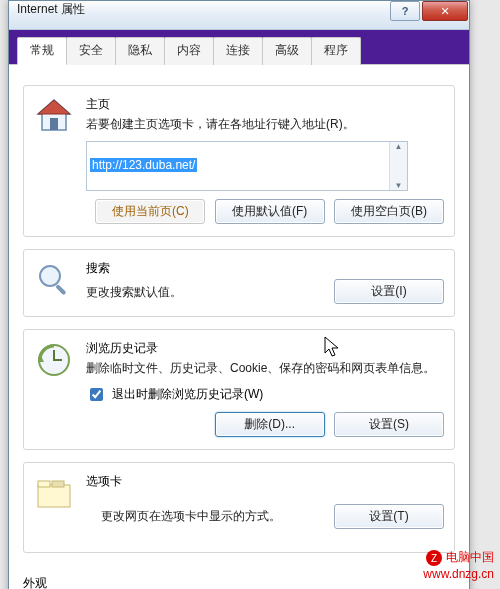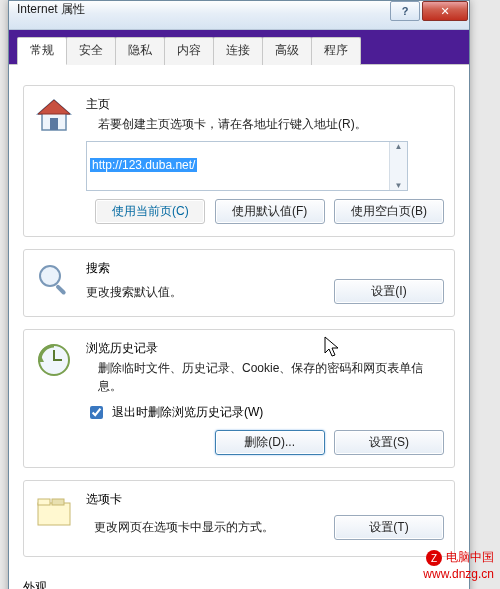--- a/index.html
+++ b/index.html
@@ -9,27 +9,27 @@
 .winbtn{width:28px;height:18px;margin:0 1px;border:1px solid #8aa0b8;border-radius:2px;display:flex;align-items:center;justify-content:center;font-size:11px;background:linear-gradient(#fafcfe,#d9e6f4)}
 .winbtn.close{width:44px;background:linear-gradient(#e9a0a0,#d06050 40%,#c03020);color:#fff;border-color:#8a3028}
 .winbtn.help{font-weight:bold;color:#3a5878}
 .tabs{display:flex;padding:6px 8px 0 8px;background:#4c1d95;border-bottom:1px solid #c8c8c8;position:relative}
 .tab{padding:4px 12px 5px;border:1px solid #c8c8c8;border-bottom:none;margin-right:-1px;background:#f4f4f4;border-radius:2px 2px 0 0;position:relative;top:1px;color:#333}
 .tab.active{background:#fff;z-index:2;border-bottom:1px solid #fff}
 .content{padding:10px 14px 14px;background:#fff}
 .group{border:1px solid #d6d6d6;border-radius:3px;margin:10px 0 12px;padding:10px 10px 10px 62px;position:relative}
 .noframe{border:none;padding-left:0}
 .icon{position:absolute;left:10px;top:10px;width:40px;height:40px}
-.desc{margin:2px 12px 8px;color:#222;line-height:1.5}
+.desc{margin:2px 0 8px;color:#222;line-height:1.5}
 .urlbox{border:1px solid #b7c7d7;width:320px;height:48px;position:relative;background:#fff}
 .urlbox .sel{position:absolute;left:3px;top:16px;background:#3399ff;color:#fff;padding:0 2px}
 .urlbox .scroll{position:absolute;right:0;top:0;bottom:0;width:17px;border-left:1px solid #d4dde6;background:#f1f5fa;display:flex;flex-direction:column;justify-content:space-between;align-items:center;font-size:8px;color:#6a7a8a}
 .btnrow{text-align:right;margin:8px 0 2px}
 .btn{display:inline-block;min-width:92px;padding:3px 8px;border:1px solid #9aaabc;border-radius:3px;background:linear-gradient(#fdfdfe,#e7eef6);margin-left:6px;text-align:center;color:#222;box-shadow:inset 0 0 0 1px #fff}
-.btn.disabled{color:#0369a1;border-color:#c8c8c8;background:#f4f4f4}
+.btn.disabled{color:#a16207;border-color:#c8c8c8;background:#f4f4f4}
 .btn.focus{border-color:#3c7fb1;box-shadow:0 0 2px #7eb4ea,inset 0 0 0 1px #fff}
 .chk{display:flex;align-items:center;gap:6px;margin:6px 0}
 .chk input{accent-color:#3a78c0}
 .row{display:flex;align-items:center;justify-content:space-between;margin:2px 0}
 .appearance{display:flex;gap:16px;margin:10px 0 6px}
 .appearance .btn{flex:1;min-width:0;margin:0}
 .cursor{position:absolute;left:324px;top:336px;width:18px;height:24px;pointer-events:none}
 .watermark{position:absolute;right:6px;bottom:6px;color:#d00;font-size:12px;text-align:right;line-height:1.3}
 .watermark svg{vertical-align:middle}
 </style>
@@ -109,21 +109,21 @@
     </div>
 
     <div class="group">
       <span class="legend">选项卡</span>
       <svg class="icon" viewBox="0 0 40 40">
           <rect x="4" y="12" width="32" height="22" fill="#fff8d0" stroke="#c8b870"></rect>
           <rect x="4" y="8" width="12" height="6" fill="#fff8d0" stroke="#c8b870"></rect>
           <rect x="18" y="8" width="12" height="6" fill="#e8e0b0" stroke="#c8b870"></rect>
         </svg>
       <div class="row">
-        <span class="desc" style="margin:8px">更改网页在选项卡中显示的方式。</span>
+        <span class="desc" style="margin:15px">更改网页在选项卡中显示的方式。</span>
         <span class="btn">设置(T)</span>
       </div>
     </div>
 
     <div class="group noframe">
       <span class="legend">外观</span>
       <div class="appearance">
         <span class="btn">颜色(O)</span>
         <span class="btn">语言(L)</span>
         <span class="btn">字体(N)</span>

